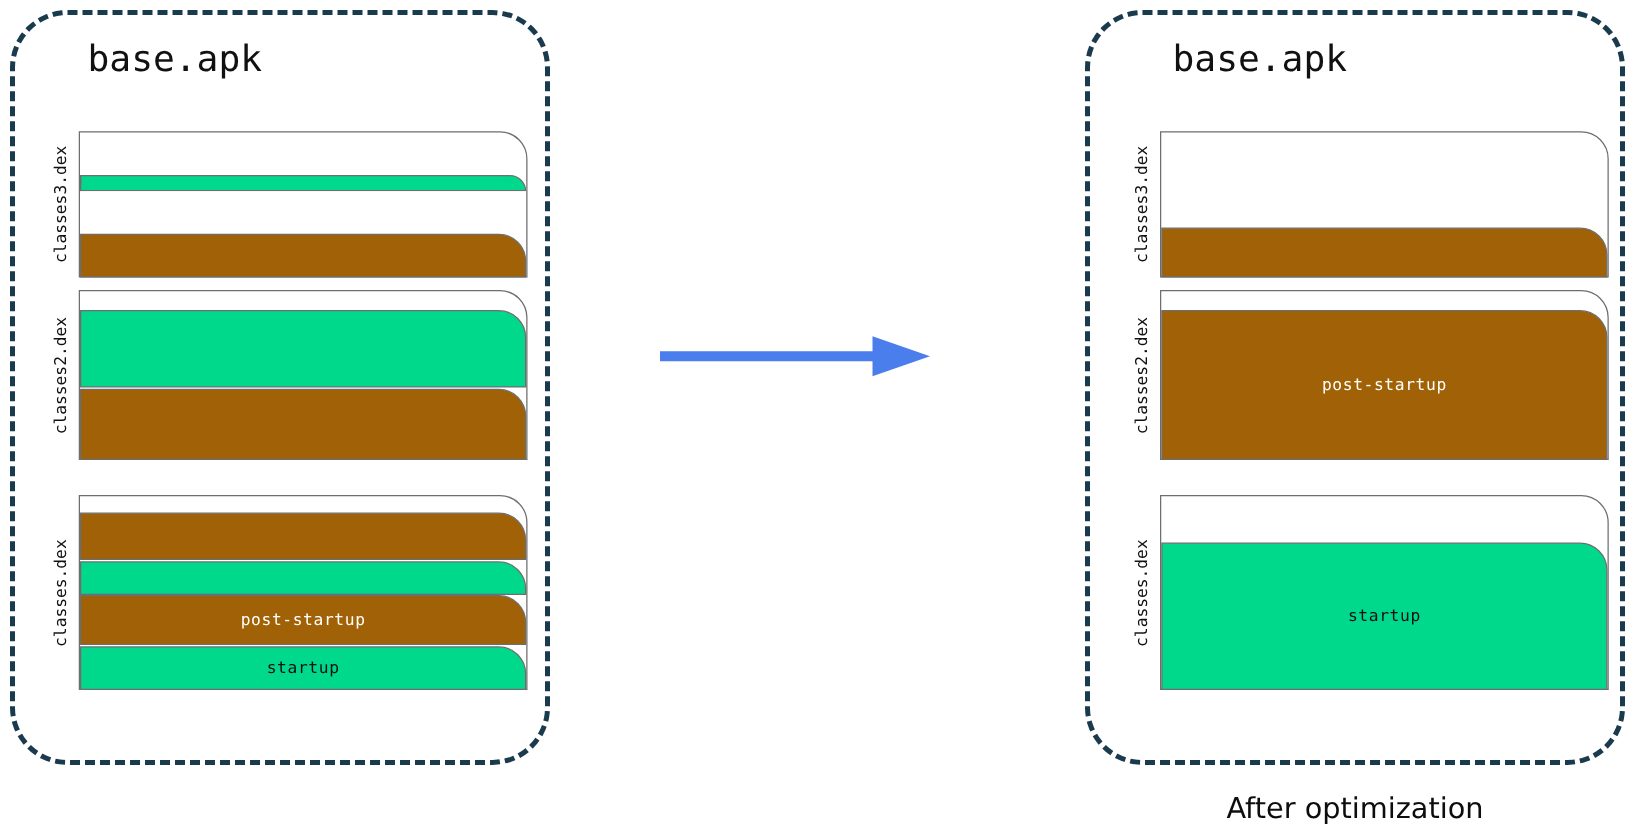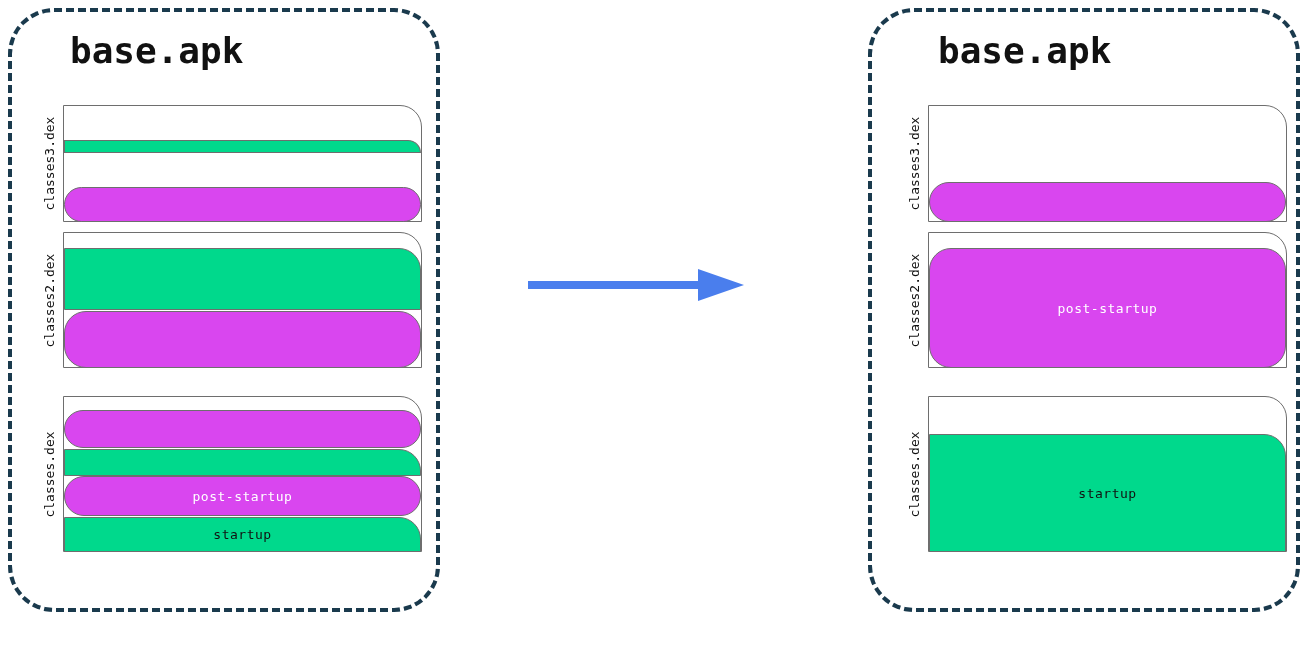--- a/index.html
+++ b/index.html
@@ -31,25 +31,24 @@
     box-sizing: border-box;
     background: transparent;
   }
   #container-before { left: 8px; }
   #container-after  { left: 868px; }
 
   .apk-title {
     position: absolute;
     top: 30px;
     font-family: "DejaVu Sans Mono", "Liberation Mono", monospace;
-    font-size: 36px;
+    font-size: 29px;
     color: #111111;
     letter-spacing: 0px;
     white-space: nowrap;
-    font-weight: bold;
   }
   #title-before { left: 70px; }
   #title-after  { left: 938px; }
 
   
   .dex-block {
     position: absolute;
     box-sizing: border-box;
   }
 
@@ -71,21 +70,21 @@
     left: 1px;
     right: 1px;
     box-sizing: border-box;
     border: 1px solid #6e6e6e;
     border-top-right-radius: 22px;
     overflow: hidden;
     display: flex;
     align-items: center;
     justify-content: center;
   }
-  .seg.blue  { background: #d946ef; border-radius: 22px; }
+  .seg.blue  { background: #a16207; }
   .seg.green { background: #00d98c; }
 
   .seg-label {
     font-family: "DejaVu Sans Mono", "Liberation Mono", monospace;
     font-size: 13px;
     letter-spacing: 0.5px;
     white-space: nowrap;
     pointer-events: none;
   }
   .seg.blue  .seg-label { color: #ffffff; }
@@ -199,14 +198,15 @@
   <div class="dex-label" style="left:859px; top:293px; width:110px;">classes2.dex</div>
 
   <div class="dex-block" id="b1-blk2" style="left:928px; top:396px; width:359px; height:156px;">
     <div class="dex-frame"></div>
     <div class="seg green" style="bottom:0%; height:75.6%;">
       <span class="seg-label">startup</span>
     </div>
   </div>
   <div class="dex-label" style="left:865px; top:467px; width:98px;">classes.dex</div>
 
+  <div class="caption" id="caption-after">After optimization</div>
 
 </div>
 
 </body></html>

